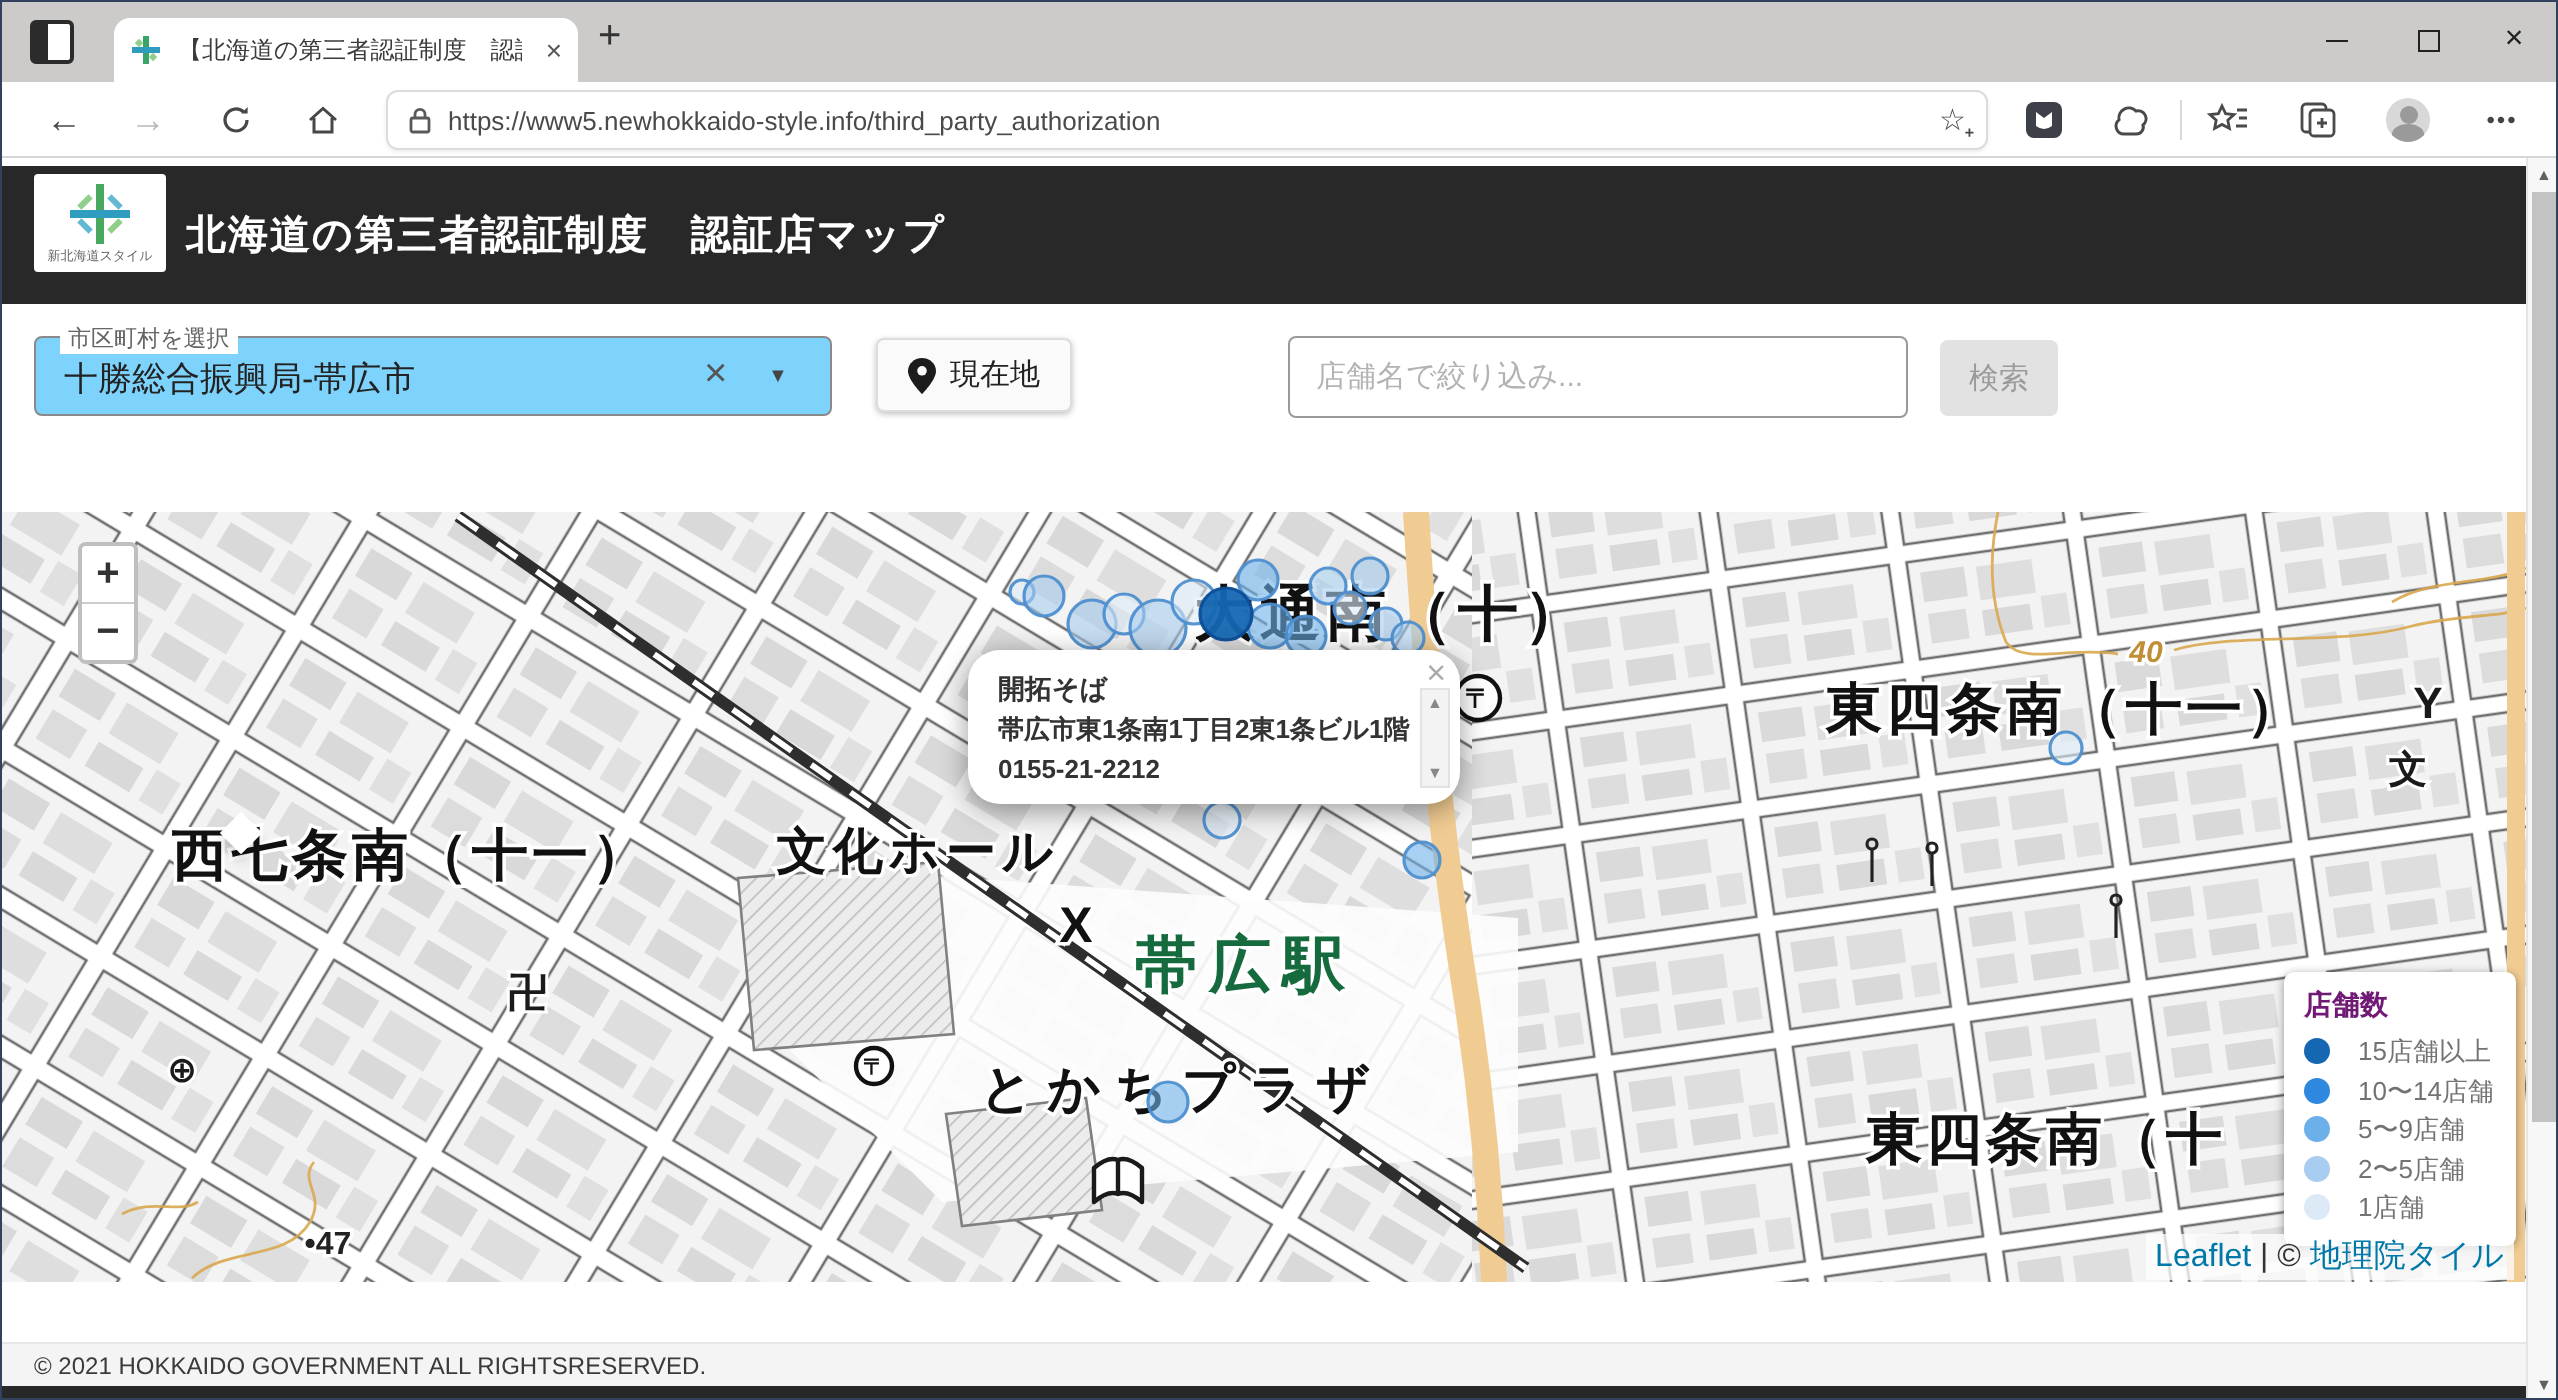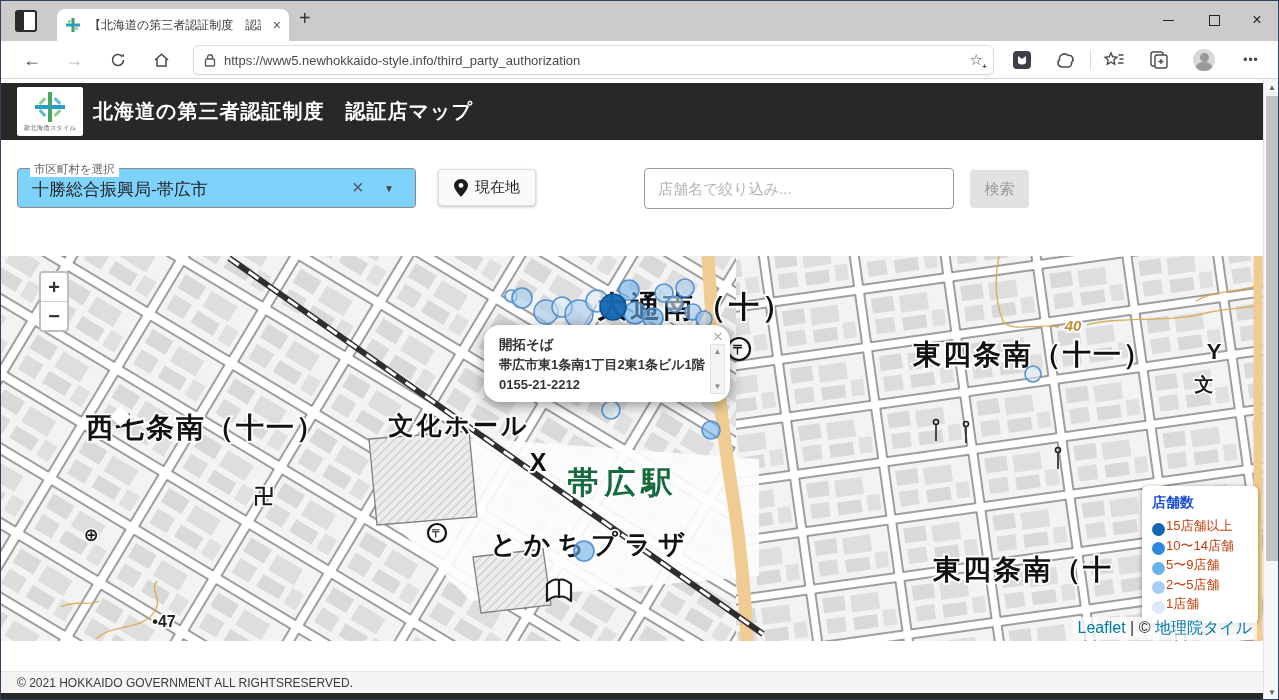--- a/index.html
+++ b/index.html
@@ -29,21 +29,21 @@
   .url-star b{position:absolute;right:-4px;bottom:-2px;font-size:8px;color:#4a4a4a;background:#fff;border-radius:50%;line-height:1;}
   .tb-ico{position:absolute;top:46px;width:26px;height:26px;display:flex;align-items:center;justify-content:center;cursor:pointer;color:#4a4a4a;}
   .tb-divider{position:absolute;left:1089px;top:49px;width:1px;height:20px;background:#d9d9d9;}
   .avatar{width:22px;height:22px;border-radius:50%;background:#d8d8d8;position:relative;overflow:hidden;}
   .avatar i{position:absolute;left:6.5px;top:4px;width:9px;height:9px;border-radius:50%;background:#9a9a9a;}
   .avatar u{position:absolute;left:3px;top:13px;width:16px;height:10px;border-radius:50% 50% 0 0;background:#9a9a9a;}
   .more-dots{font-size:12px;letter-spacing:1px;color:#444;}
 
   
   .page-bg{position:absolute;left:0;top:78px;width:1262px;height:622px;background:#fff;}
-  .site-header{position:absolute;left:0;top:82px;width:1262px;height:57px;background:#282828;display:flex;align-items:center;}
+  .site-header{position:absolute;left:0;top:82px;width:1262px;height:69px;background:#282828;display:flex;align-items:center;}
   .logo-box{position:absolute;left:16px;top:4px;width:66px;height:49px;background:#fff;border-radius:2px;display:flex;flex-direction:column;align-items:center;justify-content:center;}
   .logo-caption{font-size:6.5px;color:#666;margin-top:1px;white-space:nowrap;}
   .site-title{margin-left:92px;color:#fff;font-size:20px;font-weight:bold;letter-spacing:1px;}
 
   
   .mui-select{position:absolute;left:16px;top:167px;width:399px;height:40px;border:1px solid #8a8a8a;border-radius:4px;background:#7dd3fc;cursor:pointer;}
   .mui-label{position:absolute;left:12px;top:-7px;background:#fff;padding:0 4px;font-size:11.5px;color:#666;}
   .mui-value{position:absolute;left:14px;top:9px;font-size:17px;color:#222;}
   .mui-clear{position:absolute;left:334px;top:7px;font-size:20px;color:#555;cursor:pointer;}
   .mui-arrow{position:absolute;left:366px;top:14px;font-size:10px;color:#444;cursor:pointer;}
@@ -62,22 +62,22 @@
   .zoomctl .zin{border-bottom:1px solid #ccc;}
   .popup{position:absolute;left:483px;top:69px;width:246px;height:77px;background:#fff;border-radius:16px;box-shadow:0 3px 14px rgba(0,0,0,.4);padding:10px 24px 8px 15px;}
   .popup-name{font-size:13.5px;font-weight:bold;color:#333;line-height:20px;}
   .popup-line{font-size:13px;color:#333;line-height:20px;white-space:nowrap;font-weight:bold;}
   .popup-close{position:absolute;right:7px;top:2px;font-size:17px;color:#aaa;cursor:pointer;}
   .popup-scroll{position:absolute;right:5px;top:19px;width:15px;height:50px;background:#f3f3f3;border:1px solid #e2e2e2;}
   .popup-scroll span{position:absolute;left:0;width:100%;text-align:center;font-size:8px;color:#888;cursor:pointer;}
   .popup-scroll .su{top:2px;} .popup-scroll .sd{bottom:2px;}
   .popup-tail{position:absolute;left:112px;top:153px;width:15px;height:15px;background:#fff;transform:rotate(45deg);box-shadow:3px 3px 6px rgba(0,0,0,.15);}
   .legend{position:absolute;left:1141px;top:230px;width:116px;background:#fff;border-radius:5px;box-shadow:0 1px 5px rgba(0,0,0,.4);padding:8px 10px 9px 10px;}
-  .legend-title{font-size:14px;font-weight:bold;color:#1d4ed8;margin-bottom:4px;}
-  .legend-row{display:flex;align-items:flex-end;gap:1px;font-size:13px;color:#c2410c;line-height:19.5px;white-space:nowrap;}
+  .legend-title{font-size:14px;font-weight:bold;color:#701a75;margin-bottom:4px;}
+  .legend-row{display:flex;align-items:center;gap:14px;font-size:13px;color:#737373;line-height:19.5px;white-space:nowrap;}
   .legend-dot{width:13px;height:13px;border-radius:50%;flex:0 0 13px;}
   .attribution{position:absolute;right:6px;bottom:1px;background:rgba(255,255,255,.75);font-size:16px;color:#333;padding:1px 5px;}
   .attribution a{color:#0078a8;text-decoration:none;cursor:pointer;}
 
   .about-link{position:absolute;left:16px;top:650px;font-size:17px;color:#444;}
   .copyright{position:absolute;left:0;top:670px;width:1262px;height:22px;background:#f4f4f4;border-top:1px solid #e7e7e7;font-size:12px;color:#3a3a3a;display:flex;align-items:center;padding-left:16px;}
   .darkstrip{position:absolute;left:0;top:692px;width:1262px;height:8px;background:#282828;}
 
   
   .scrollbar{position:absolute;left:1262px;top:78px;width:17px;height:622px;background:#f7f7f7;border-left:1px solid #e4e4e4;}

